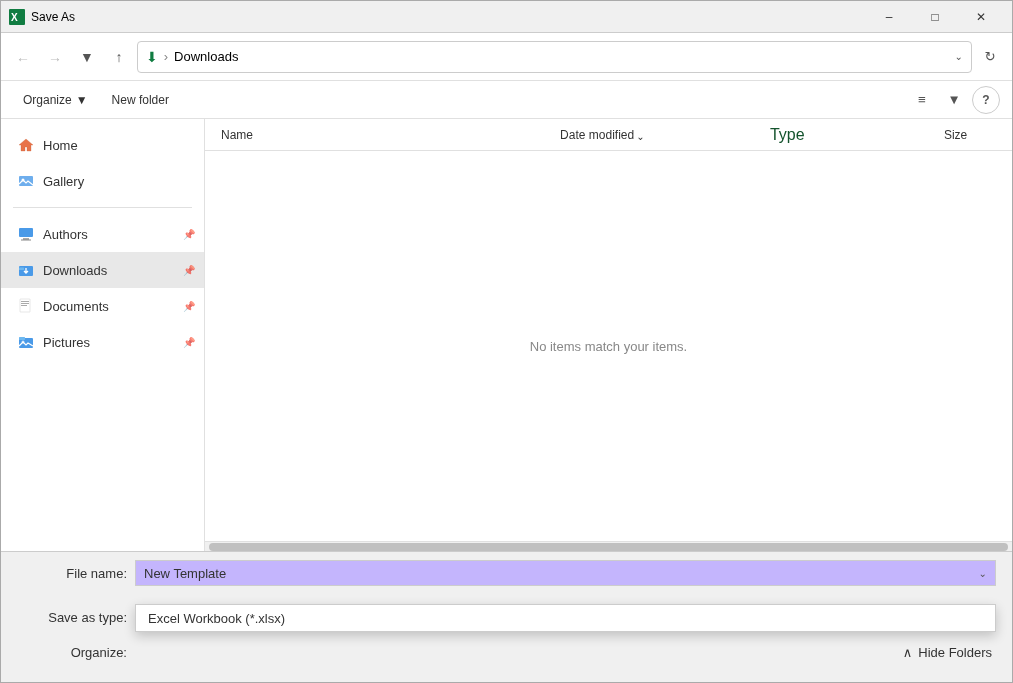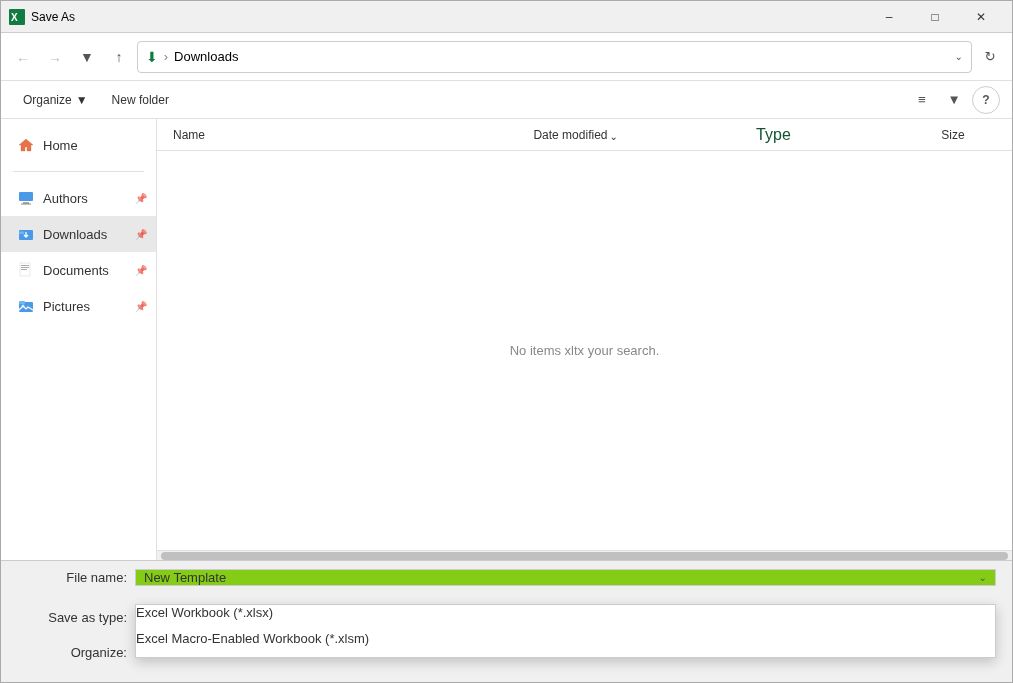--- a/index.html
+++ b/index.html
@@ -193,21 +193,21 @@
 
     
     .main-content {
       flex: 1;
       display: flex;
       overflow: hidden;
     }
 
     
     .sidebar {
-      width: 156px;
+      width: 204px;
       background: #fff;
       border-right: 1px solid #e0e0e0;
       overflow-y: auto;
       padding: 8px 0;
       flex-shrink: 0;
     }
     .sidebar-item {
       height: 36px;
       display: flex;
       align-items: center;
@@ -295,23 +295,23 @@
     }
     .form-label {
       width: 110px;
       text-align: right;
       font-size: 13px;
       color: #333;
       flex-shrink: 0;
     }
     .form-input {
       flex: 1;
-      height: 17px;
+      height: 26px;
       border: 1px solid #ccc;
-      background: #84cc16;
+      background: #c4b5fd;
       font-size: 13px;
       padding: 0 8px;
       display: flex;
       align-items: center;
       justify-content: space-between;
       cursor: pointer;
     }
     .form-input-text { color: #333; }
     .form-input-arrow { color: #555; font-size: 10px; }
     .form-select {
@@ -332,23 +332,23 @@
       display: flex;
       align-items: center;
       gap: 6px;
       cursor: pointer;
       color: #333;
       font-size: 13px;
       padding: 0 4px;
     }
     .dropdown-item {
       height: 26px;
-      padding: 0 0;
-      display: flex;
-      align-items: flex-start;
+      padding: 0 12px;
+      display: flex;
+      align-items: center;
       font-size: 13px;
       color: #333;
       cursor: pointer;
     }
 
     
     .overlay-area {
       position: relative;
       margin-top: 18px;
     }
@@ -419,20 +419,30 @@
 
     <div class="sidebar">
       <div class="sidebar-item">
         <span class="sidebar-icon">
           <svg width="16" height="16" viewBox="0 0 16 16" fill="none" xmlns="http://www.w3.org/2000/svg">
             <path d="M8 2L1 8h2v6h4v-4h2v4h4V8h2L8 2z" fill="#e8734a" stroke="#c9623a" stroke-width="0.3"></path>
           </svg>
         </span>
         <span>Home</span>
       </div>
+      <div class="sidebar-item">
+        <span class="sidebar-icon">
+          <svg width="16" height="16" viewBox="0 0 16 16" xmlns="http://www.w3.org/2000/svg">
+            <rect x="1" y="3" width="14" height="10" rx="1" fill="#4a9ae8" opacity="0.8"></rect>
+            <circle cx="5" cy="7" r="1.5" fill="#fff"></circle>
+            <path d="M1 11l4-4 3 3 2-2 5 4" fill="none" stroke="#fff" stroke-width="1.2"></path>
+          </svg>
+        </span>
+        <span>Gallery</span>
+      </div>
 
       <div class="sidebar-divider"></div>
 
       <div class="sidebar-item">
         <span class="sidebar-icon">
           <svg width="16" height="16" viewBox="0 0 16 16" xmlns="http://www.w3.org/2000/svg">
             <rect x="1" y="2" width="14" height="9" rx="1" fill="#4a9ae8"></rect>
             <rect x="5" y="12" width="6" height="2" fill="#aaa"></rect>
             <rect x="3" y="13.5" width="10" height="1" fill="#888"></rect>
           </svg>
@@ -481,21 +491,21 @@
       <div class="file-list-header">
         <div class="col-name">Name</div>
         <div class="col-modified">
           <span>Date modified</span>
           <span style="font-size:10px;">⌄</span>
         </div>
         <div class="col-type">Type</div>
         <div class="col-size">Size</div>
       </div>
       <div class="file-list-body">
-        <span class="no-items-msg">No items xltx your search.</span>
+        <span class="no-items-msg">No items match your items.</span>
       </div>
       <div class="scrollbar-h">
         <div class="scrollbar-h-thumb"></div>
       </div>
     </div>
 
   </div>
 
   <div class="bottom-section">
 
@@ -512,23 +522,20 @@
         <span class="form-label">Save as type:</span>
         <div class="form-select" style="flex:1;">
           <span class="form-select-text">Excel Template (*.xltx)</span>
           <span style="font-size:10px; color:#555;">⌄</span>
         </div>
       </div>
 
       <div class="save-type-dropdown">
         <div class="dropdown-item">
           <span>Excel Workbook (*.xlsx)</span>
-        </div>
-        <div class="dropdown-item">
-          <span>Excel Macro-Enabled Workbook (*.xlsm)</span>
         </div>
 
       </div>
     </div>
 
     <div class="form-row" style="margin-top: 4px;">
       <span class="form-label">Organize:</span>
       <div style="flex:1; display:flex; align-items:center; justify-content:space-between;">
         <span></span>
         <div class="hide-folders">

